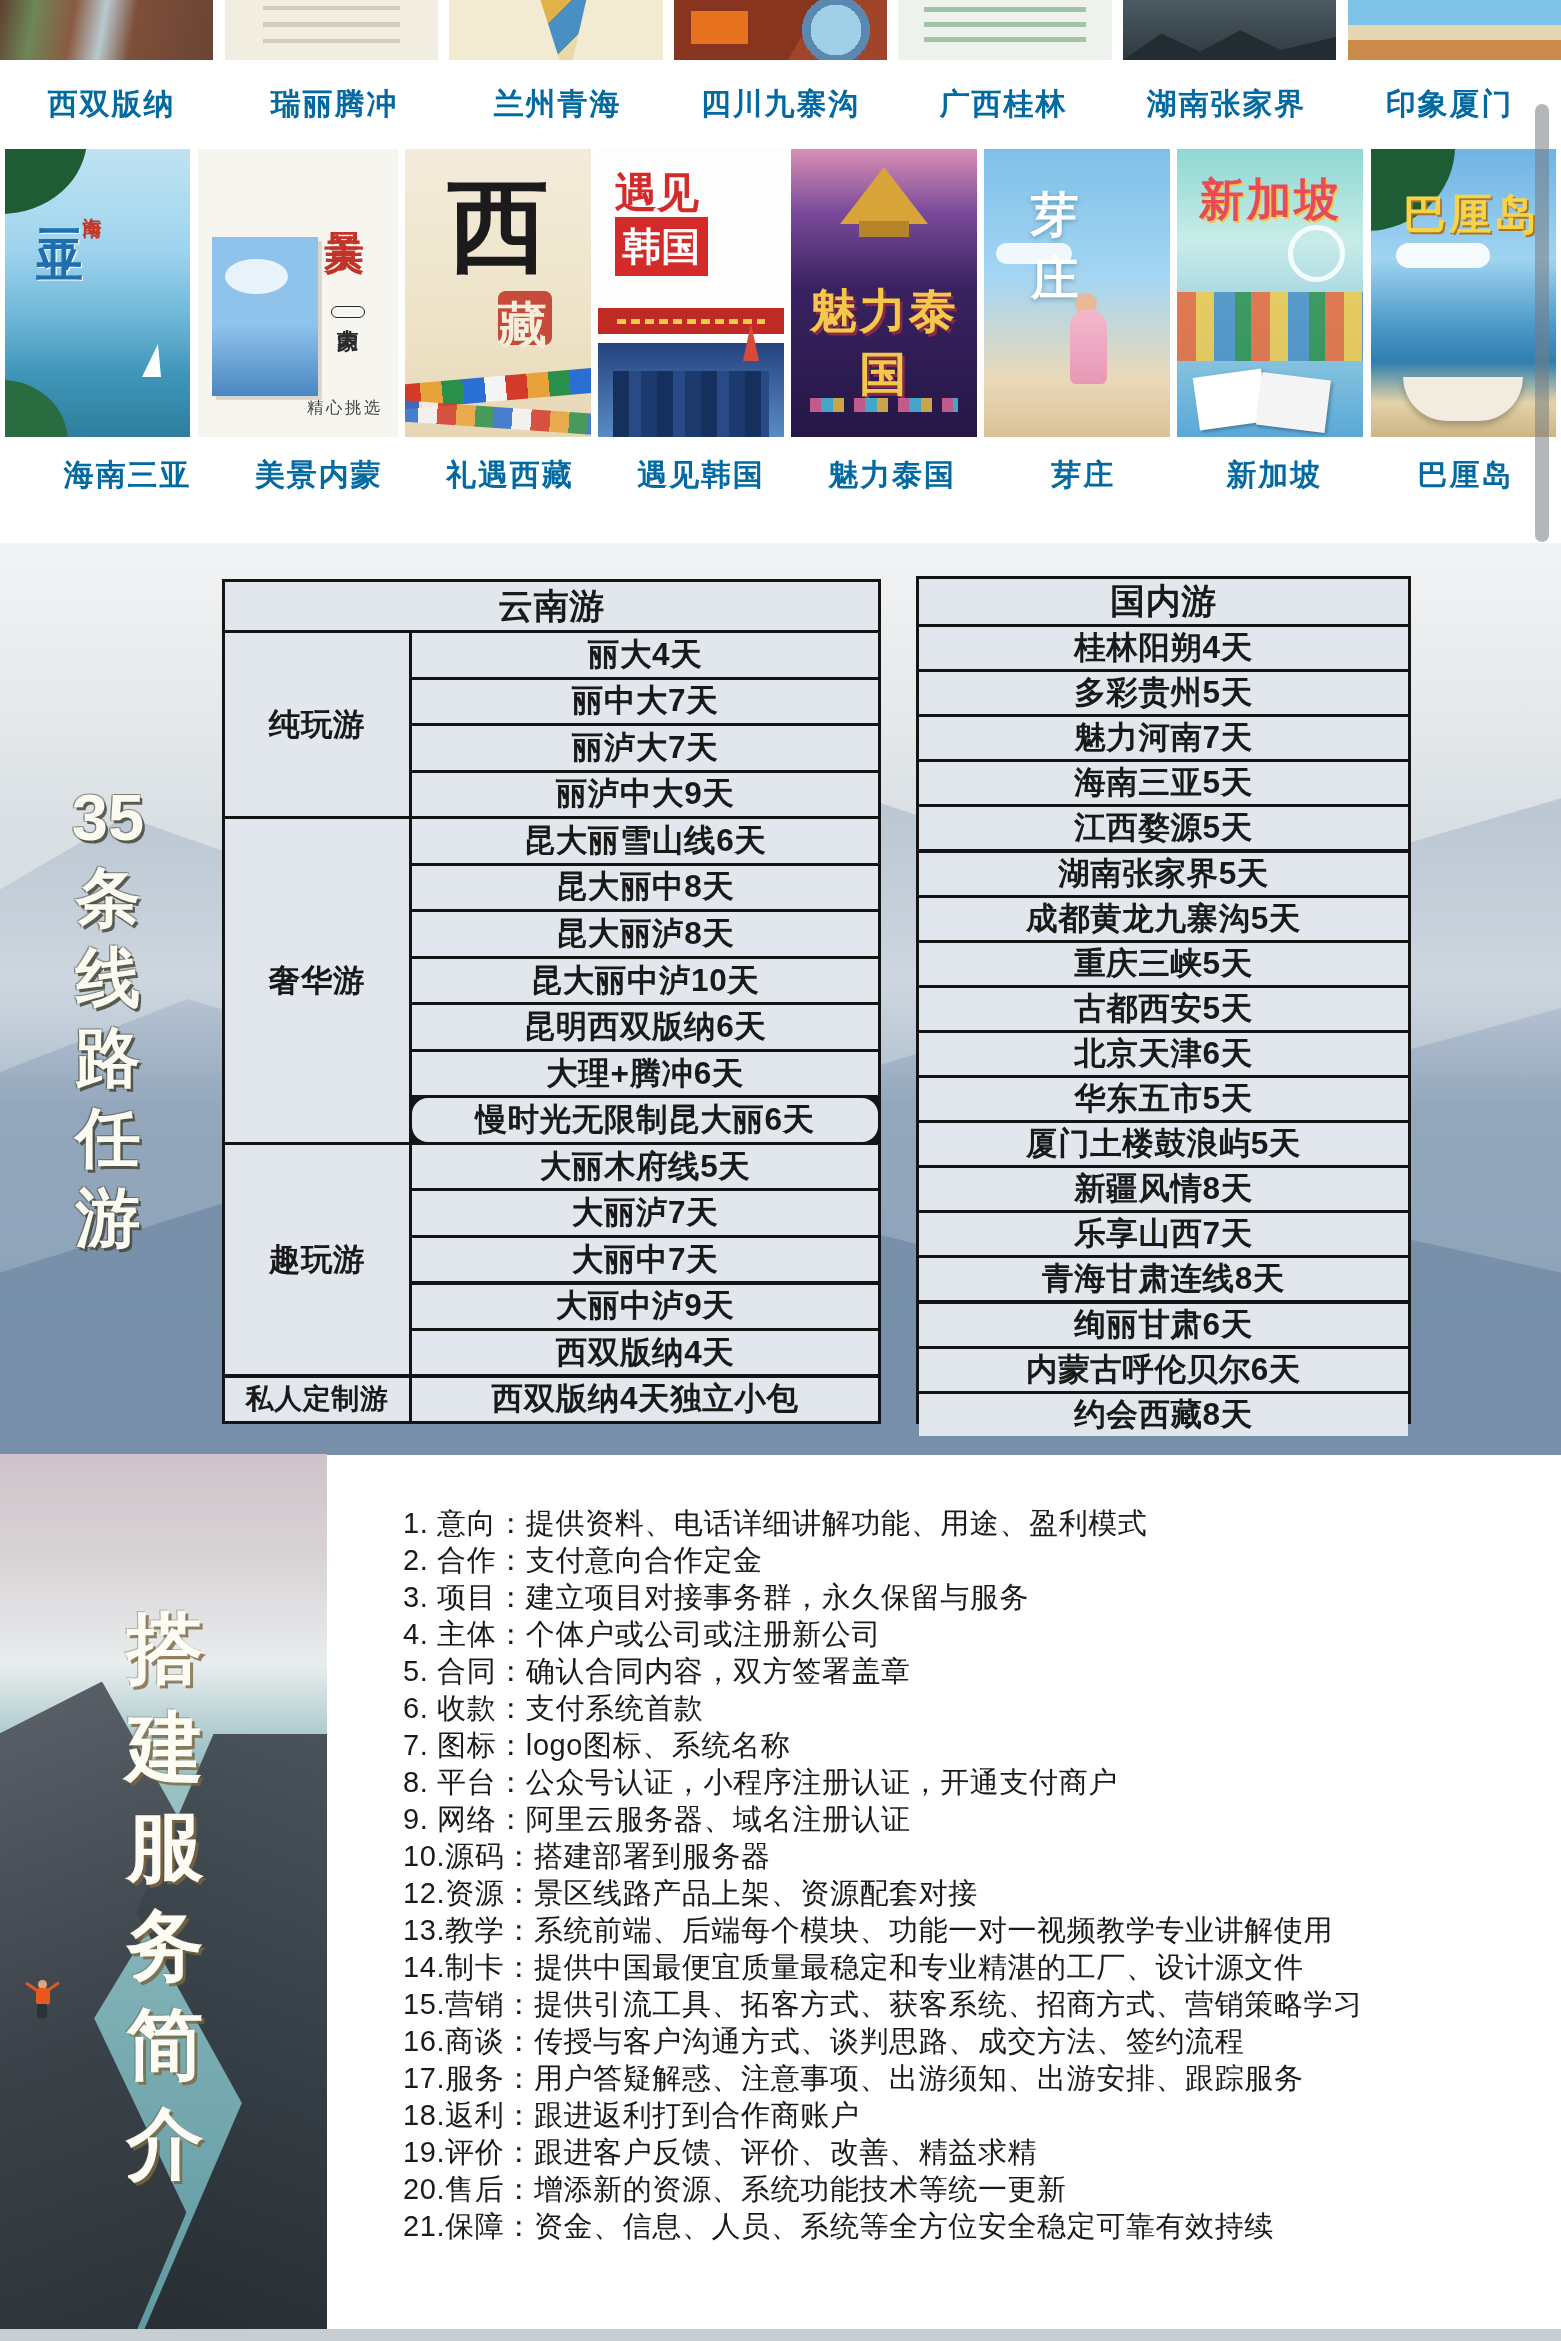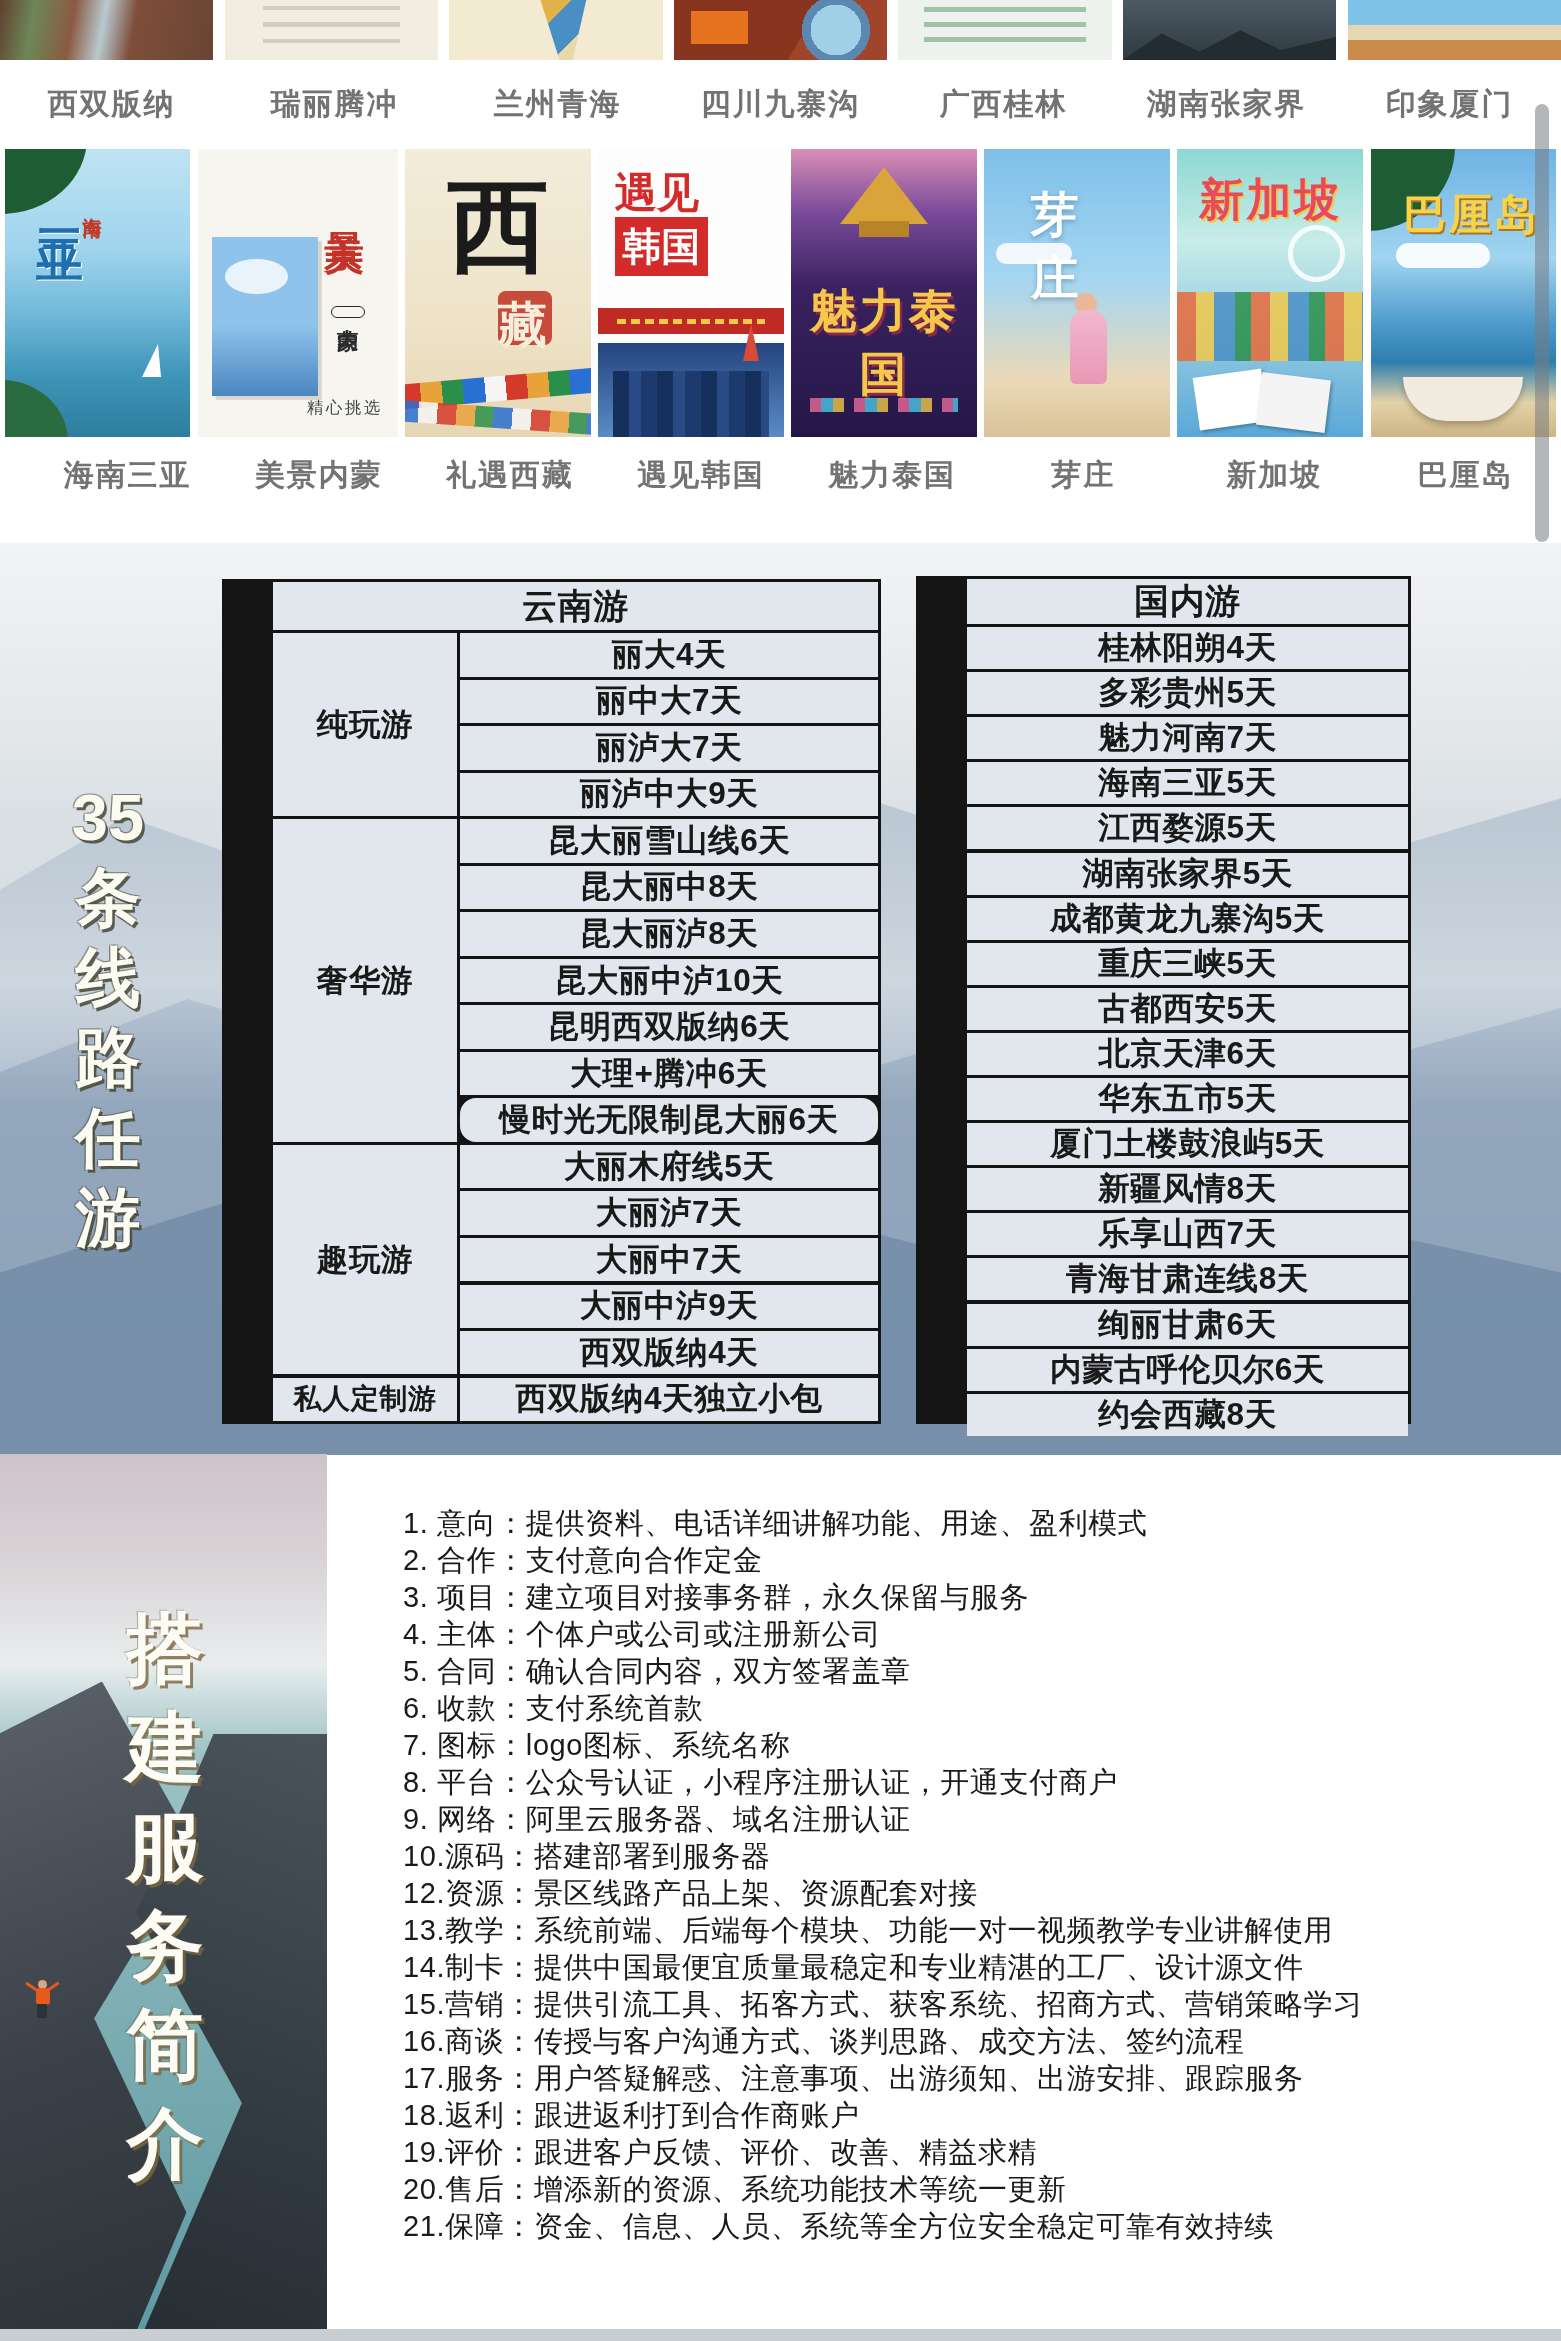--- a/index.html
+++ b/index.html
@@ -27,21 +27,21 @@
   .ts6 { background:linear-gradient(180deg,#4d5a63 0,#2e3940 100%); }
   .ts6::after { content:""; position:absolute; left:0; bottom:0; width:100%; height:55%;
      background:#222c31; clip-path:polygon(0 100%,18% 20%,36% 75%,55% 10%,74% 70%,100% 30%,100% 100%); }
   .ts7 { background:linear-gradient(180deg,#7fc4e8 0 42%,#e6d7b4 42% 66%,#c98a4a 66% 100%); }
 
   
   .navrow { position:absolute; left:0; width:1561px; display:flex; }
   #nav1 { top:60px; height:88px; }
   #nav2 { top:441px; height:69px;padding-left:32px; }
   .nav-cell { flex:1; display:flex; align-items:center; justify-content:center; }
-  .nav-label { color:#737373; font-weight:700; font-size:30px; letter-spacing:1.9px; cursor:pointer; }
+  .nav-label { color:#0369a1; font-weight:700; font-size:30px; letter-spacing:1.9px; cursor:pointer; }
 
   
   #posters { top:149px; left:0; width:1561px; height:288px; display:flex; gap:7.6px; padding:0 5px; }
   .poster { flex:1; position:relative; overflow:hidden; background:#dde; }
 
   .p1 { background:linear-gradient(180deg,#bfe3f2 0%,#9fd4ee 35%,#6fb7d9 58%,#3f96b8 78%,#2e7d9e 100%); }
   .p1 .palm { position:absolute; left:-25px; top:-29px; width:107px; height:94px; background:#1e5c34; border-radius:0 0 85% 20%; }
   .p1 .palm2 { position:absolute; left:-19px; bottom:-19px; width:82px; height:76px; background:#2a6b40; border-radius:20% 85% 0 0; }
   .p1-title { position:absolute; left:24px; top:44px; writing-mode:vertical-rl; font-size:47px; font-weight:800; color:#1f6fae; letter-spacing:8.8px; text-shadow:1.3px 1.3px 0 #fff; }
   .p1-sub { position:absolute; left:74px; top:54px; writing-mode:vertical-rl; font-size:19px; font-weight:700; color:#c23a2a; }
@@ -110,21 +110,21 @@
   .mt { position:absolute; left:0; top:0; width:100%; height:100%; }
   .m1 { background:rgba(164,181,198,.55); clip-path:polygon(0 38%,8% 30%,18% 36%,28% 27%,40% 35%,52% 26%,66% 34%,78% 25%,90% 33%,100% 28%,100% 100%,0 100%); }
   .m2 { background:rgba(132,154,178,.6); clip-path:polygon(0 58%,12% 50%,26% 57%,38% 47%,55% 58%,70% 50%,85% 58%,100% 51%,100% 100%,0 100%); }
   .m3 { background:rgba(108,133,161,.65); clip-path:polygon(0 80%,15% 72%,32% 80%,50% 73%,68% 81%,84% 74%,100% 80%,100% 100%,0 100%); }
   .mist { background:linear-gradient(180deg,transparent 30%,rgba(255,255,255,.35) 48%,transparent 62%); }
 
   #vert1 { left:64px; top:778px; width:88px; text-align:center; }
   #vert1 .ch { font-size:65px; font-weight:800; color:#fbfbf2; line-height:80px;
      text-shadow:2.5px 2.5px 0 rgba(72,72,56,.85),-1.3px -1.3px 0 rgba(72,72,56,.4),1.3px -1.3px 0 rgba(72,72,56,.4),-1.3px 1.3px 0 rgba(72,72,56,.4); }
 
-  .tourtable { position:absolute; display:grid; gap:3.1px; background:#141414; border:3.8px solid #141414;padding-left:48px; }
+  .tourtable { position:absolute; display:grid; gap:3.1px; background:#141414; border:3.8px solid #141414; }
   #tableL { left:222px; top:579px; width:659px; height:845px; grid-template-columns:184px 1fr; grid-template-rows:48px repeat(17,1fr); }
   #tableR { left:916px; top:576px; width:495px; height:848px; grid-template-columns:1fr; grid-template-rows:45px repeat(18,1fr); }
   .cell { background:#e1e7ec; display:flex; align-items:center; justify-content:center; font-size:31.5px; font-weight:600; color:#191919; letter-spacing:0.6px; }
   .cell.th { font-size:35px; font-weight:800; }
   .cell.group { font-size:31.5px; }
   .cell.group.sm { font-size:28px; }
 
   
   #photo { left:0; top:1454px; width:327px; height:875px; overflow:hidden;
      background:linear-gradient(180deg,#cfc3c9 0%,#d8d3d6 12%,#e9edee 24%,#9fc3c6 34%,#7fb0b5 60%,#5f9aa2 100%); }

